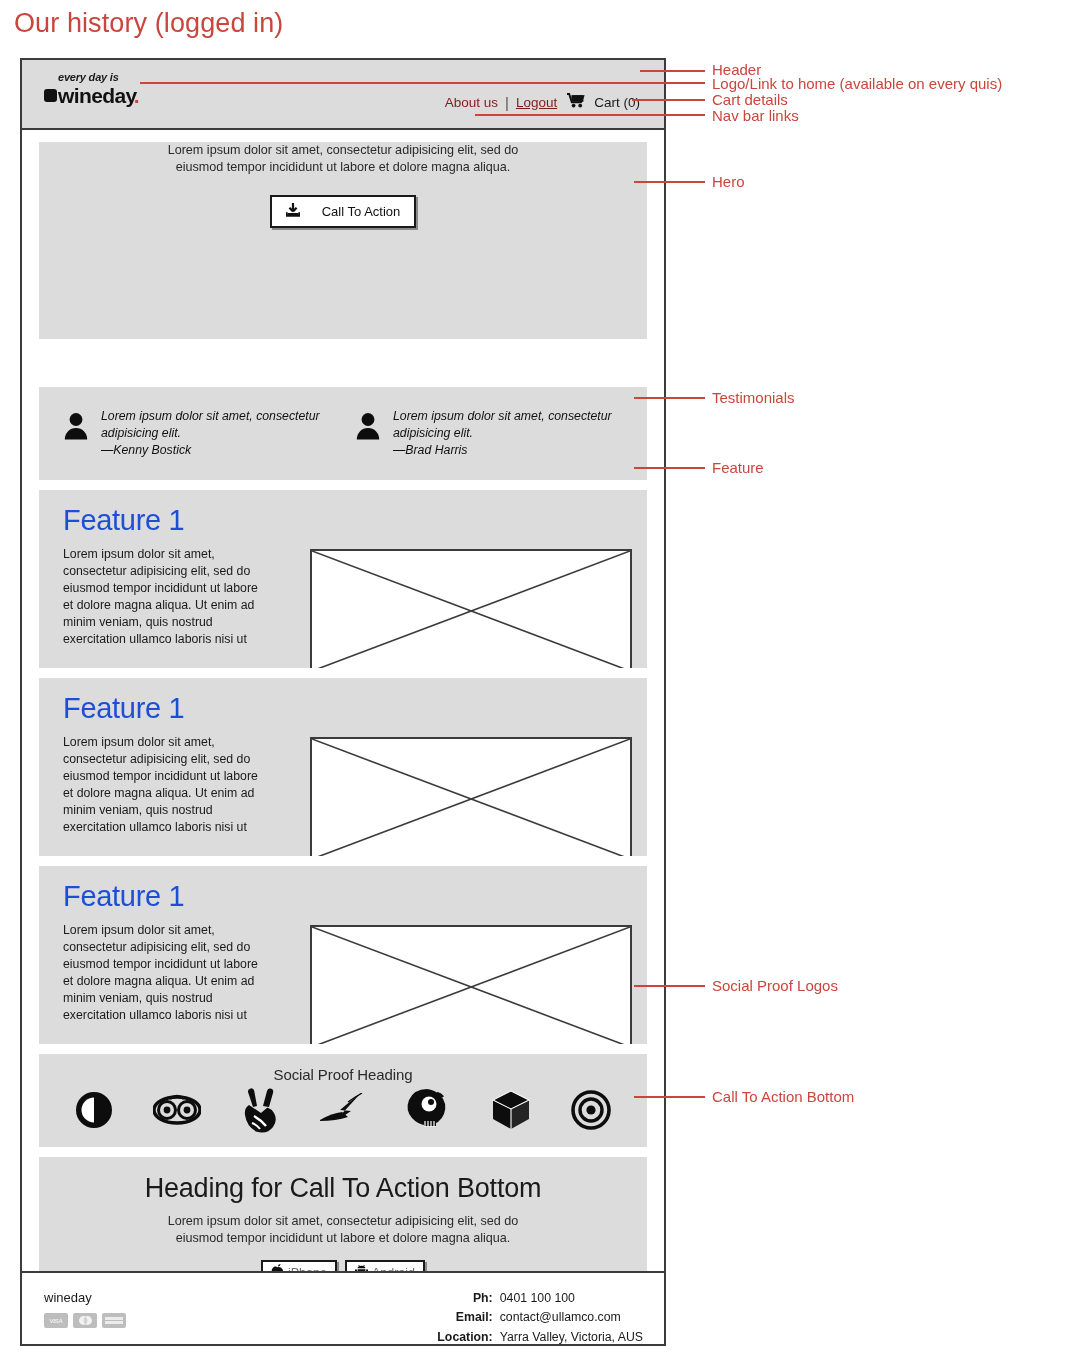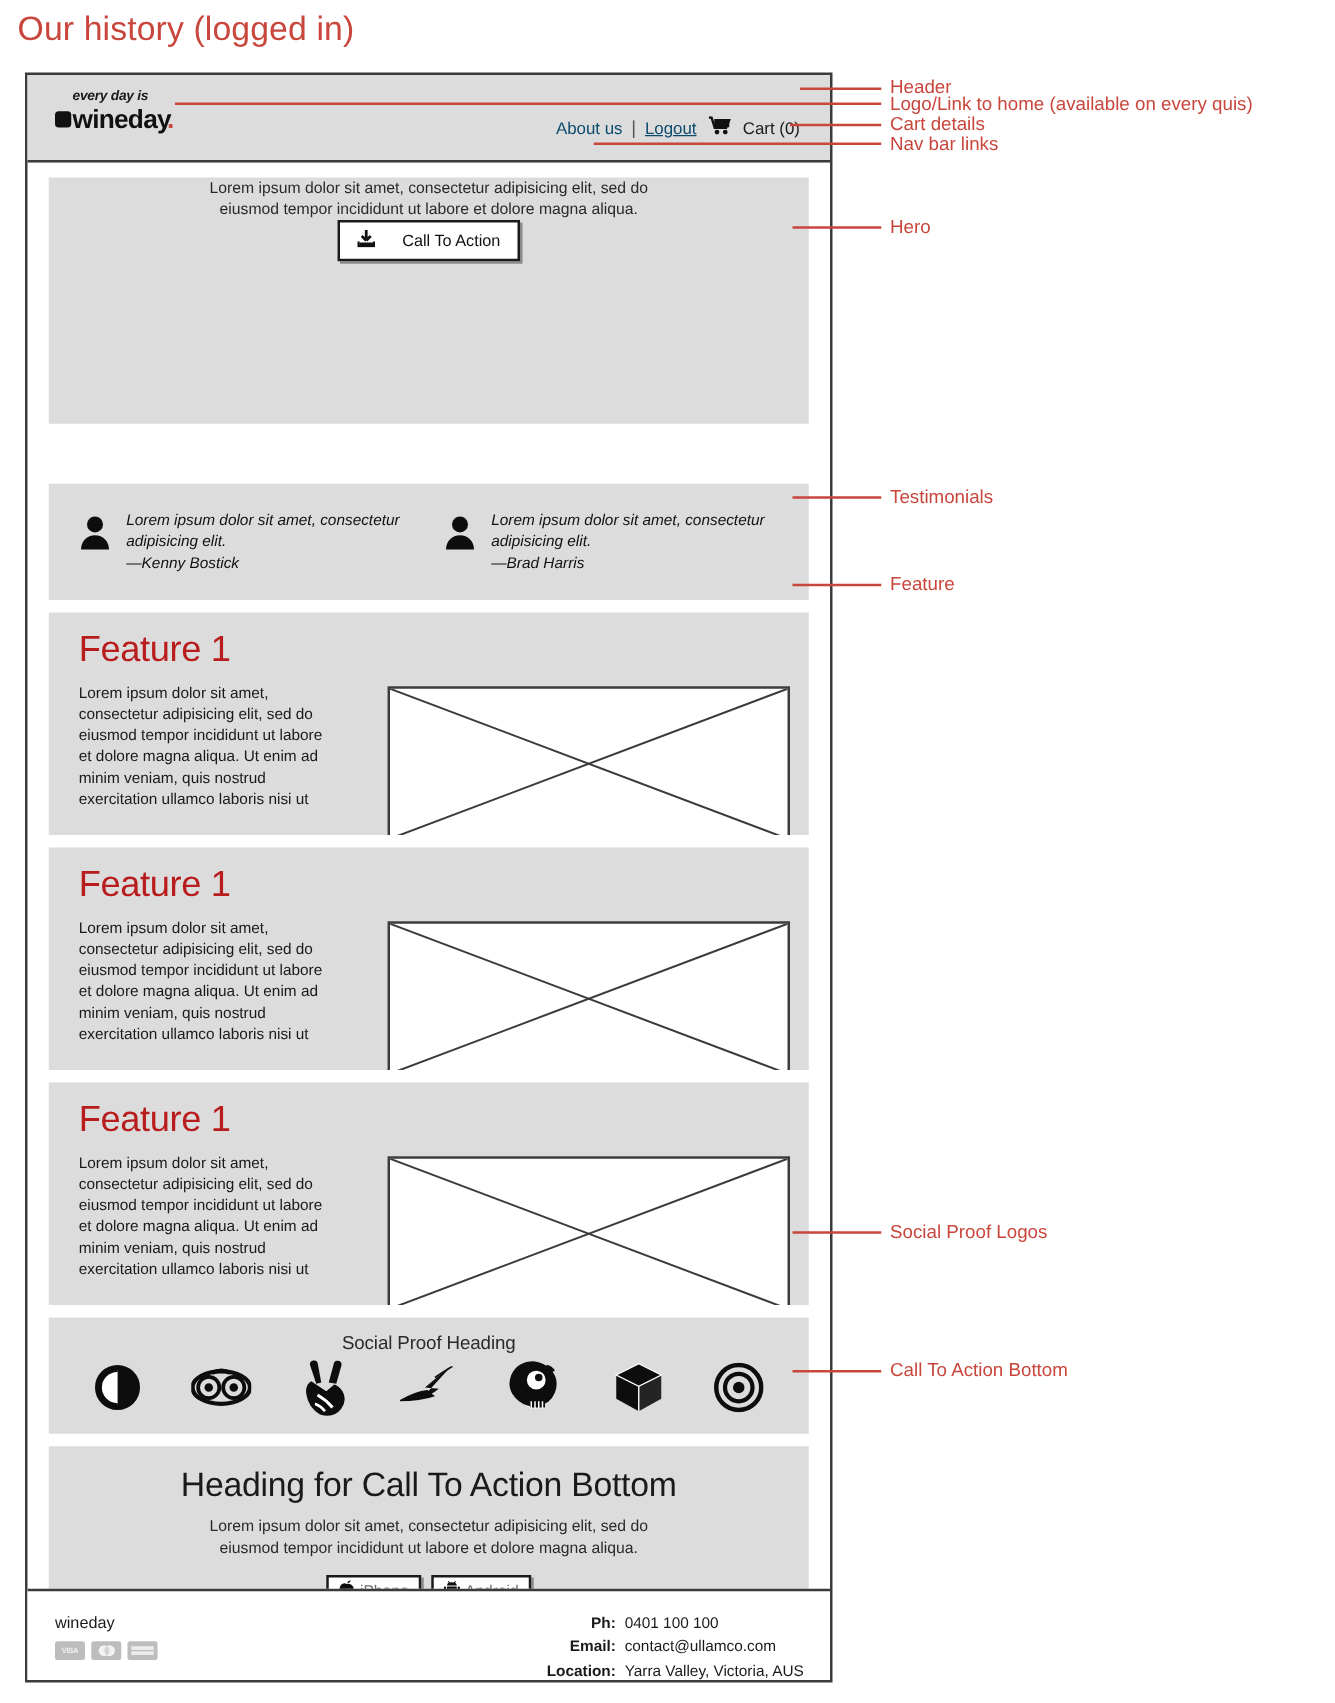--- a/index.html
+++ b/index.html
@@ -43,53 +43,53 @@
   }
   .logo .name{
     font-size:21px;font-weight:700;color:#111;letter-spacing:-.6px;
   }
   .logo .dot{color:#c9463c;font-size:21px;font-weight:700;margin-left:-3px;}
   .nav{
     position:absolute;right:24px;top:33px;display:flex;align-items:center;
     font-size:13.5px;color:#1a1a1a;gap:7px;
   }
   .nav .sep{color:#555;font-size:15px;}
-  .nav a{color:#0c4a6e;text-decoration:none;}
+  .nav a{color:#7f1d1d;text-decoration:none;}
   .nav a.u{text-decoration:underline;}
   .cart-icon{display:inline-block;margin:0 2px 0 3px;}
   
   .card{
     background:#dcdcdc;margin:10px 17px 0 17px;position:relative;box-sizing:border-box;
   }
   .card:first-of-type{margin-top:20px;}
   
   .hero{height:197px;text-align:center;}
   .hero h1{
     margin:0;padding-top:39px;font-size:28px;font-weight:400;color:#1a1a1a;
     letter-spacing:-.2px;
   }
   .hero p{
     margin:12px auto 0;max-width:390px;font-size:12.6px;line-height:1.35;color:#2a2a2a;
   }
   .btn{
     display:inline-flex;align-items:center;justify-content:center;gap:22px;
     background:#fff;border:2px solid #1a1a1a;box-shadow:2px 2px 0 #8a8a8a;
-    padding:6px 14px;font-size:13px;color:#111;cursor:pointer;
+    padding:6px 14px;font-size:13px;color:#111;margin-top:19px;cursor:pointer;
   }
   
   .testimonials{height:93px;display:flex;align-items:center;padding:0 0 0 24px;margin-top:48px;}
   .testi{display:flex;gap:12px;width:50%;align-items:flex-start;}
   .testi .avatar{flex:0 0 auto;margin-top:4px;}
   .testi .txt{
     font-style:italic;font-size:12.3px;line-height:1.38;color:#111;
   }
   
   .feature{height:178px;overflow:hidden;}
   .feature h2{
-    margin:0;padding:14px 0 0 24px;font-size:29px;font-weight:400;color:#b91c1c;
+    margin:0;padding:14px 0 0 24px;font-size:29px;font-weight:400;color:#1d4ed8;
     letter-spacing:-.3px;
   }
   .feature .body{display:flex;padding:0 0 0 24px;}
   .feature .copy{
     width:200px;font-size:12.3px;line-height:1.38;color:#1a1a1a;margin-top:9px;
     height:101px;overflow:hidden;
   }
   .imgbox{
     width:322px;height:124px;background:#fff;border:2px solid #3b3b3b;
     margin:12px 0 0 47px;box-sizing:border-box;

